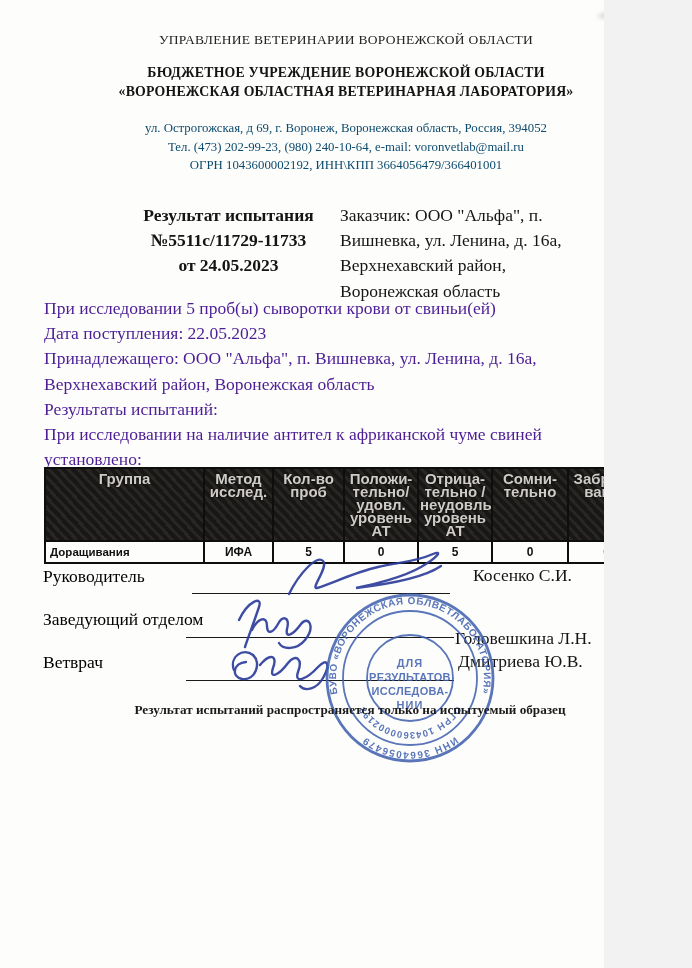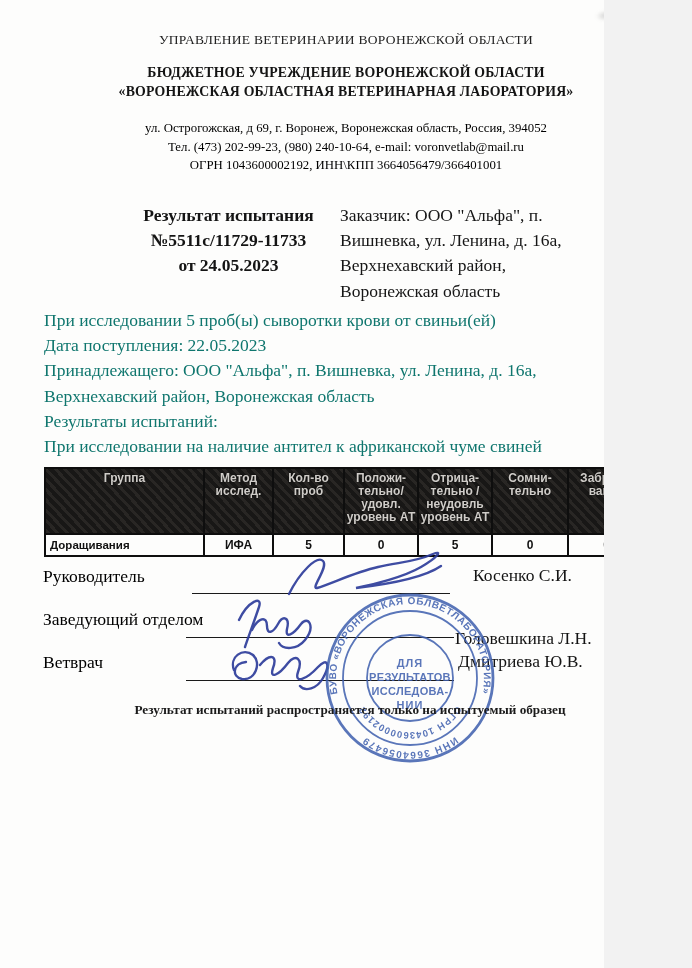--- a/index.html
+++ b/index.html
@@ -25,55 +25,55 @@
   }
   .orgname{
     left:0;top:63px;width:692px;
     font-weight:bold;font-size:13.8px;
     line-height:19px;letter-spacing:.2px;
     color:#141414;
   }
   .addr{
     left:0;top:119px;width:692px;
     font-size:12.8px;line-height:18.5px;
-    color:#000000;
+    color:#0c4a6e;
   }
 
   .result-block{
     left:56px;top:203px;width:345px;
     font-weight:bold;font-size:17.5px;line-height:25px;
     text-align:center;color:#141414;
   }
   .customer-block{
     left:340px;top:203px;width:315px;
     font-size:17.5px;line-height:25.2px;
     color:#161616;
   }
 
   .body-text{
-    left:44px;top:308px;width:625px;
+    left:44px;top:296px;width:625px;
     font-size:17.5px;line-height:25.2px;
-    color:#0f766e;
+    color:#4c1d95;
   }
 
   table.rtable{
     position:absolute;left:44px;top:467px;
     width:600px;table-layout:fixed;
     border-collapse:collapse;
     font-family:"Liberation Sans", sans-serif;
   }
   table.rtable td, table.rtable th{
     border:2px solid #0e0e0e;
     overflow:hidden;
   }
   table.rtable th{
     background:#181716;
     background-image:repeating-linear-gradient(47deg, rgba(90,85,80,.25) 0 3px, rgba(0,0,0,0) 3px 7px);
     color:#cfccc8;
-    font-size:12px;font-weight:bold;
+    font-size:15px;font-weight:bold;
     line-height:13px;
     white-space:pre-line;
     vertical-align:top;
     padding:3px 1px;
     height:58px;
     text-align:center;
     text-shadow:0 0 2px rgba(0,0,0,.8);
   }
   table.rtable td{
     height:20px;

